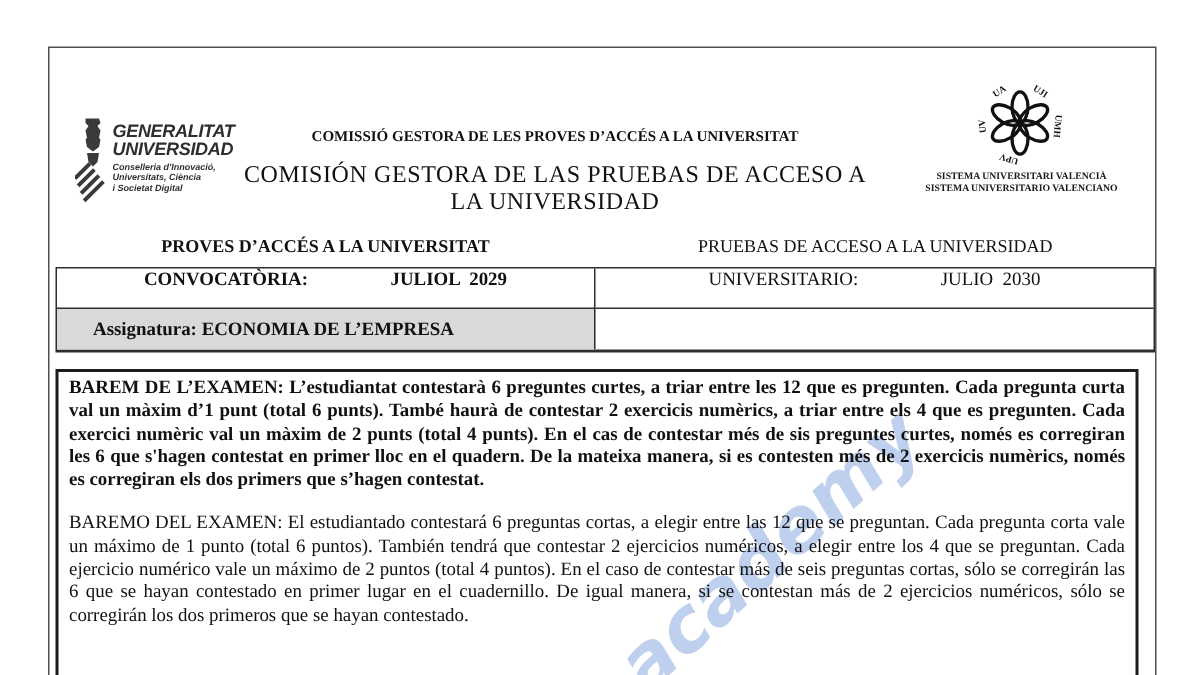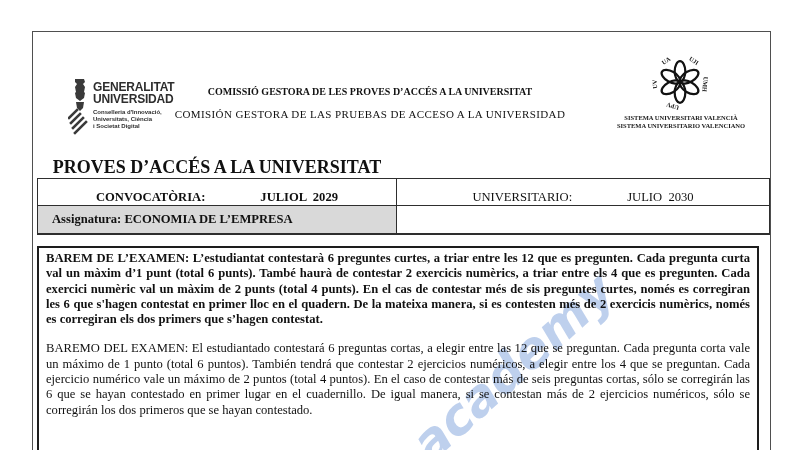--- a/index.html
+++ b/index.html
@@ -3,51 +3,51 @@
 <meta charset="utf-8">
 <style>
   html,body{margin:0;padding:0;background:#fff;}
   .page{position:relative;width:800px;height:450px;background:#ffffff;overflow:hidden;
         font-family:"Liberation Serif", serif;color:#111;}
 
   .page-border{position:absolute;left:32px;top:31px;width:737px;height:430px;
                border:1.5px solid #4f4f4f;}
 
   
-  .gv-logo{position:absolute;left:68px;top:78px;display:flex;}
+  .gv-logo{position:absolute;left:50px;top:78px;display:flex;font-style:italic;}
   .gv-emblem{width:22px;height:58px;}
   .gv-text{margin-left:3px;padding-top:4px;font-family:"Liberation Sans", sans-serif;}
   .gv-name div{font-size:12px;font-weight:bold;line-height:11.5px;letter-spacing:-0.2px;color:#2e2e2e;}
   .gv-dept{margin-top:4px;font-size:6px;font-weight:bold;line-height:7px;color:#2e2e2e;}
 
   
   .title-ca{position:absolute;left:150px;top:86px;width:440px;text-align:center;
             font-weight:bold;font-size:10px;}
   .title-es{position:absolute;left:150px;top:108px;width:440px;text-align:center;
-            font-size:11px;letter-spacing:0.4px;}
+            font-size:16px;letter-spacing:0.4px;}
 
   
   .suv-emblem{position:absolute;left:651px;top:53px;width:58px;height:58px;}
   .suv-caption{position:absolute;left:606px;top:114px;width:150px;text-align:center;
                font-size:6.5px;font-weight:bold;line-height:8px;color:#1a1a1a;}
 
   
-  .tbl-hdr{position:absolute;top:157px;font-size:18px;text-align:center;}
+  .tbl-hdr{position:absolute;top:157px;font-size:12px;text-align:center;}
   .tbl-hdr-ca{left:38px;width:358px;font-weight:bold;}
   .tbl-hdr-es{left:398px;width:371px;}
 
   
   .info-table{position:absolute;left:37px;top:178px;width:731px;
               display:grid;grid-template-columns:359px 1fr;grid-template-rows:27px 27px;
               border:1.5px solid #2e2e2e;border-bottom-width:2.5px;}
   .cell{font-size:12.6px;box-sizing:border-box;}
-  .conv{display:flex;align-items:flex-end;justify-content:center;gap:55px;
+  .conv{display:flex;align-items:flex-start;justify-content:center;gap:55px;
         border-bottom:1.5px solid #2e2e2e;white-space:pre;}
   .conv-ca{font-weight:bold;border-right:1.5px solid #2e2e2e;}
-  .subj{background:#d9d9d9;display:flex;align-items:center;padding-left:14px;}
+  .subj{background:#d9d9d9;display:flex;align-items:center;padding-left:24px;}
   .subj-ca{font-weight:bold;border-right:1.5px solid #2e2e2e;}
 
   
   .barem-box{position:absolute;left:37px;top:246px;width:722px;height:215px;
              border:2px solid #1d1d1d;box-sizing:border-box;padding:3px 7px;
              font-size:12.6px;line-height:15.3px;text-align:justify;z-index:2;background:transparent;}
   .barem-box p{margin:0;}
   .barem-box p.bold{font-weight:bold;}
   .barem-box p.es{margin-top:14px;}
 
@@ -109,20 +109,21 @@
       <text x="30" y="6" transform="rotate(95 30 30)">UMH</text>
       <text x="30" y="6" transform="rotate(197 30 30)">UPV</text>
     </g>
   </svg>
   <div class="suv-caption">
     <div>SISTEMA UNIVERSITARI VALENCIÀ</div>
     <div>SISTEMA UNIVERSITARIO VALENCIANO</div>
   </div>
 
   <div class="tbl-hdr tbl-hdr-ca">PROVES D’ACCÉS A LA UNIVERSITAT</div>
+  <div class="tbl-hdr tbl-hdr-es">PRUEBAS DE ACCESO A LA UNIVERSIDAD</div>
 
   <div class="info-table">
     <div class="cell conv conv-ca">
       <span>CONVOCATÒRIA:</span>
       <span>JULIOL  2029</span>
     </div>
     <div class="cell conv conv-es">
       <span>UNIVERSITARIO:</span>
       <span>JULIO  2030</span>
     </div>

